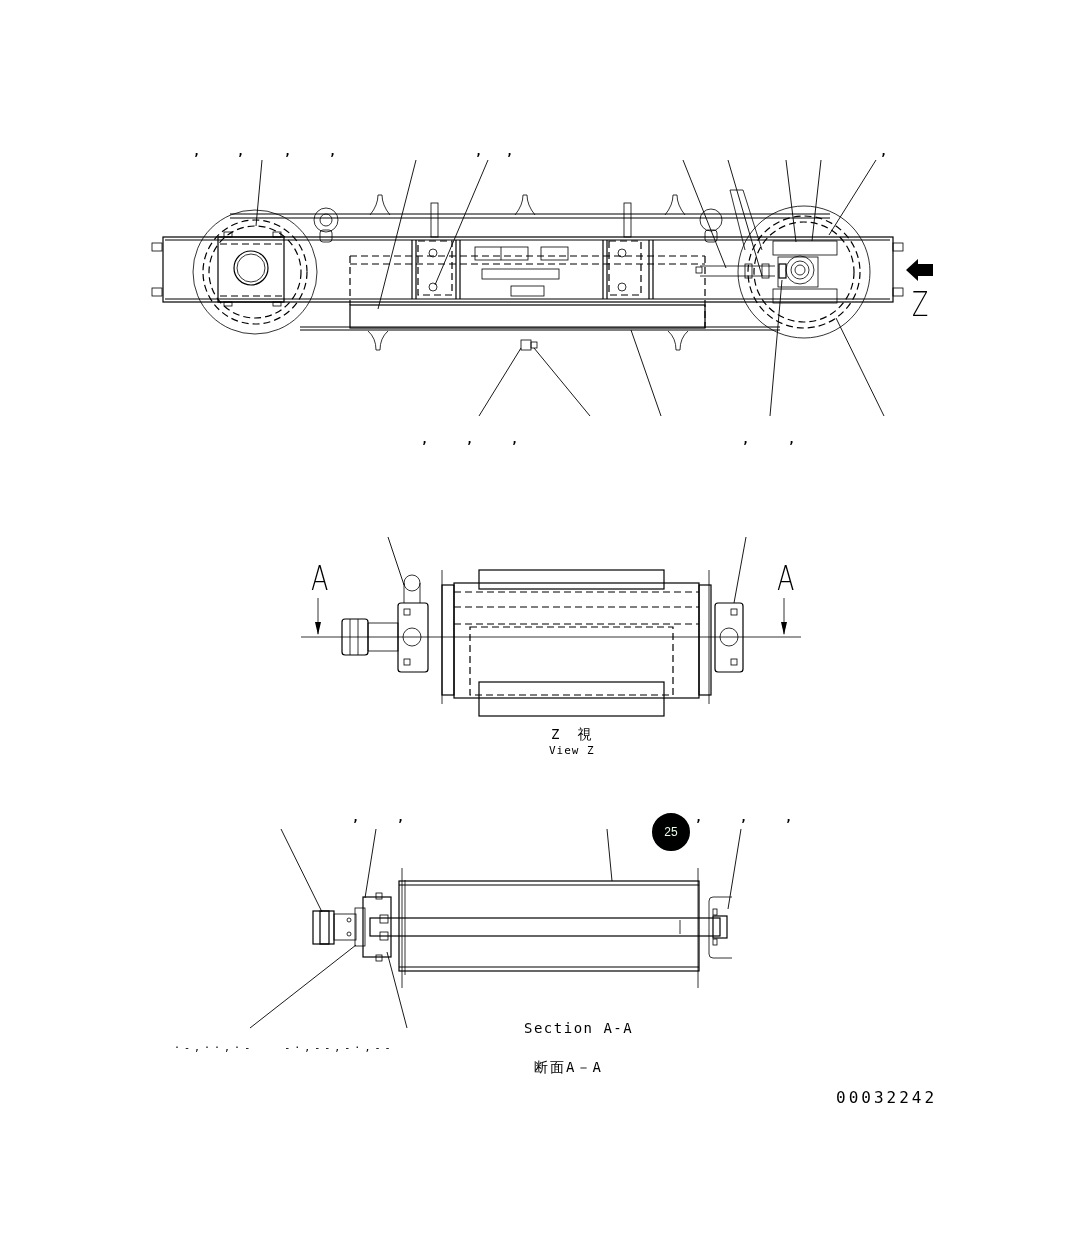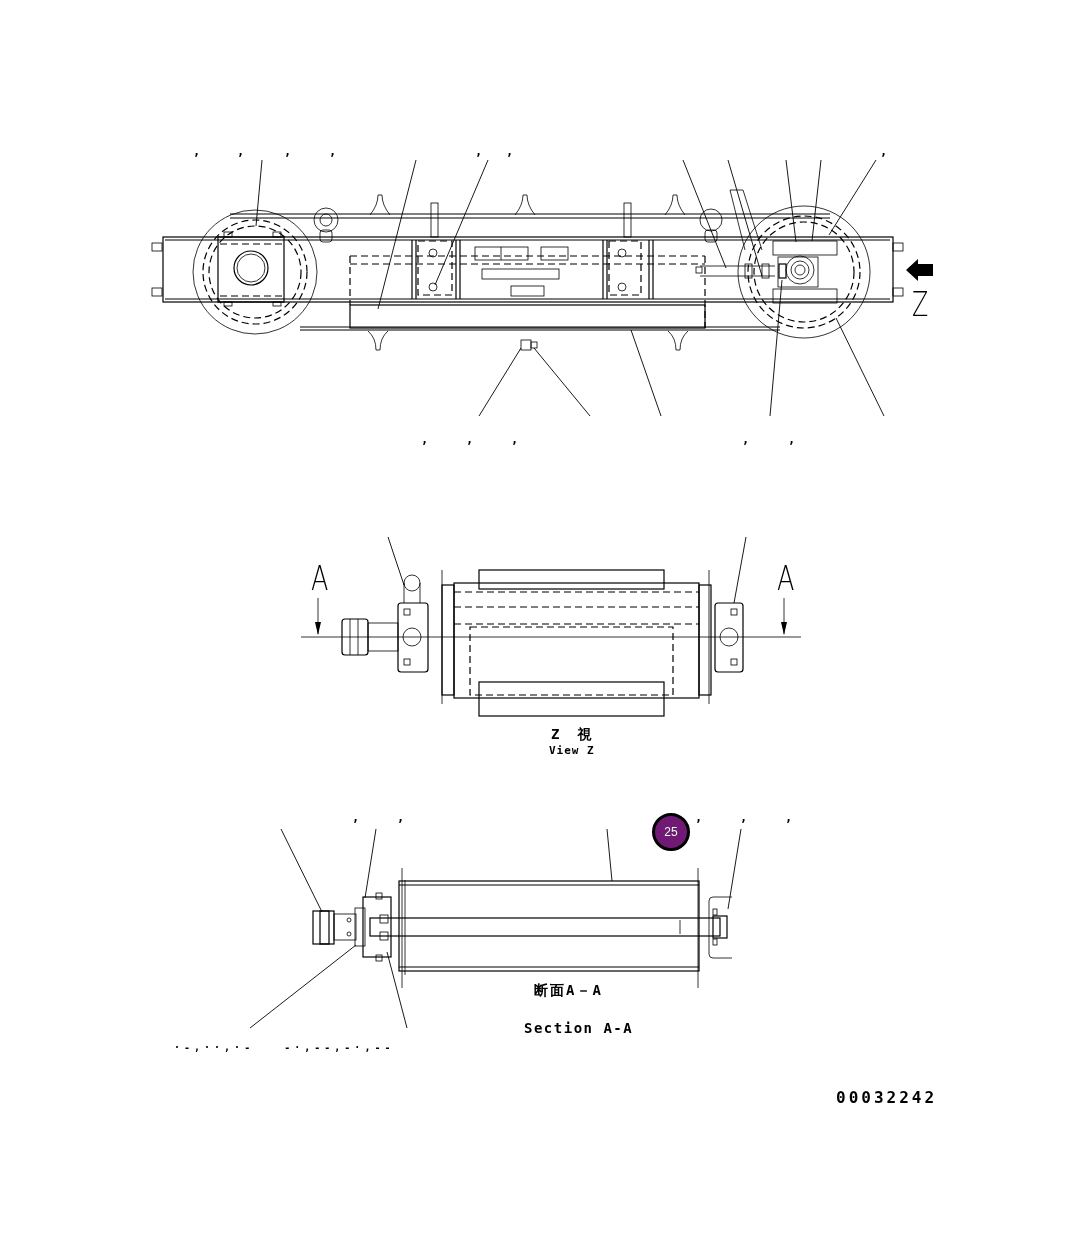--- a/index.html
+++ b/index.html
@@ -3,24 +3,24 @@
 <meta charset="utf-8">
 <style>
   html, body { margin: 0; padding: 0; background: #ffffff; }
   body { width: 1083px; height: 1250px; position: relative; overflow: hidden; font-family: "DejaVu Sans Mono", monospace; }
   #canvas { position: absolute; left: 0; top: 0; width: 1083px; height: 1250px; }
   svg { position: absolute; left: 0; top: 0; }
   .ln { stroke: #000; stroke-width: 1.2; fill: none; }
   .thin { stroke: #000; stroke-width: 0.8; fill: none; }
   .dash { stroke: #000; stroke-width: 1.2; fill: none; stroke-dasharray: 7 4; }
   .lead { stroke: #000; stroke-width: 0.9; fill: none; }
-  .txt { position: absolute; color: #000; white-space: pre; font-family: "DejaVu Sans Mono", monospace; font-weight: bold; }
+  .txt { position: absolute; color: #000; white-space: pre; font-family: "DejaVu Sans Mono", monospace; }
   .comma { position: absolute; font-size: 12px; font-weight: bold; color: #000; line-height: 12px; }
   .bigA { position: absolute; font-size: 34px; font-family: "DejaVu Sans", sans-serif; font-weight: 200; color: #000; transform: scaleX(0.75); transform-origin: left top; }
-  .badge { position: absolute; width: 38px; height: 38px; border-radius: 50%; background: #701a75; border: 3px solid #000; box-sizing: border-box; color: #e8ffe8; font-family: "Liberation Sans", sans-serif; font-size: 12px; display: flex; align-items: center; justify-content: center; cursor: pointer; }
+  .badge { position: absolute; width: 38px; height: 38px; border-radius: 50%; background: #000000; border: 3px solid #000; box-sizing: border-box; color: #e8ffe8; font-family: "Liberation Sans", sans-serif; font-size: 12px; display: flex; align-items: center; justify-content: center; cursor: pointer; }
 </style>
 </head>
 <body>
 
 <div id="canvas">
 
 <svg width="1083" height="1250" viewBox="0 0 1083 1250">
 
   <g>
 
@@ -241,20 +241,20 @@
 <span class="comma" style="left:352px;top:811px">,</span>
 <span class="comma" style="left:397px;top:811px">,</span>
 <span class="comma" style="left:695px;top:811px">,</span>
 <span class="comma" style="left:740px;top:811px">,</span>
 <span class="comma" style="left:785px;top:811px">,</span>
 
 <div class="badge" style="left:652px;top:813px">
   <span>25</span>
 </div>
 
-<span class="txt" style="left:534px;top:982px;font-size:14px;letter-spacing:2px;">断面A－A</span>
+<span class="txt" style="left:534px;top:1059px;font-size:14px;letter-spacing:2px;">断面A－A</span>
 <span class="txt" style="left:524px;top:1020px;font-size:14px;letter-spacing:1.5px;">Section A-A</span>
 
 <span class="txt" style="left:174px;top:1042px;font-size:10px;letter-spacing:4px;">·-,··,·-   -·,--,-·,--</span>
 
 <span class="txt" style="left:836px;top:1088px;font-size:16px;letter-spacing:3px;">00032242</span>
 
 </div>
 
 </body></html>

